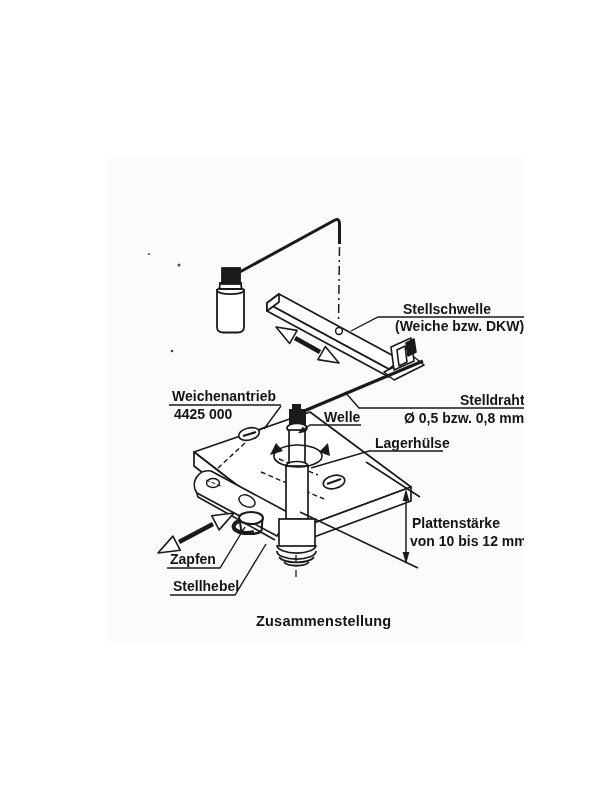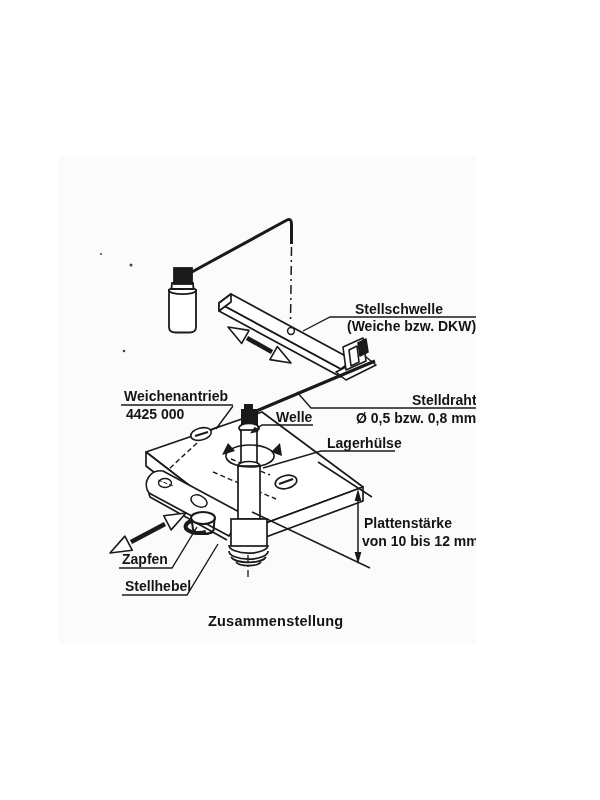--- a/index.html
+++ b/index.html
@@ -2,20 +2,21 @@
 <html><head>
 <meta charset="utf-8">
 <style>
   html,body{margin:0;padding:0;background:#ffffff;}
   .page{
     position:relative;
     width:476px;height:800px;
     background:#ffffff;
     overflow:hidden;
     font-family:"Liberation Sans", sans-serif;
+    padding-left:48px;
   }
   svg text{
     font-family:"Liberation Sans", sans-serif;
     font-weight:bold;
     fill:#141414;
   }
   .lbl{font-size:14px;}
   .cap{font-size:14.5px;letter-spacing:.2px;}
 </style>
 </head>

